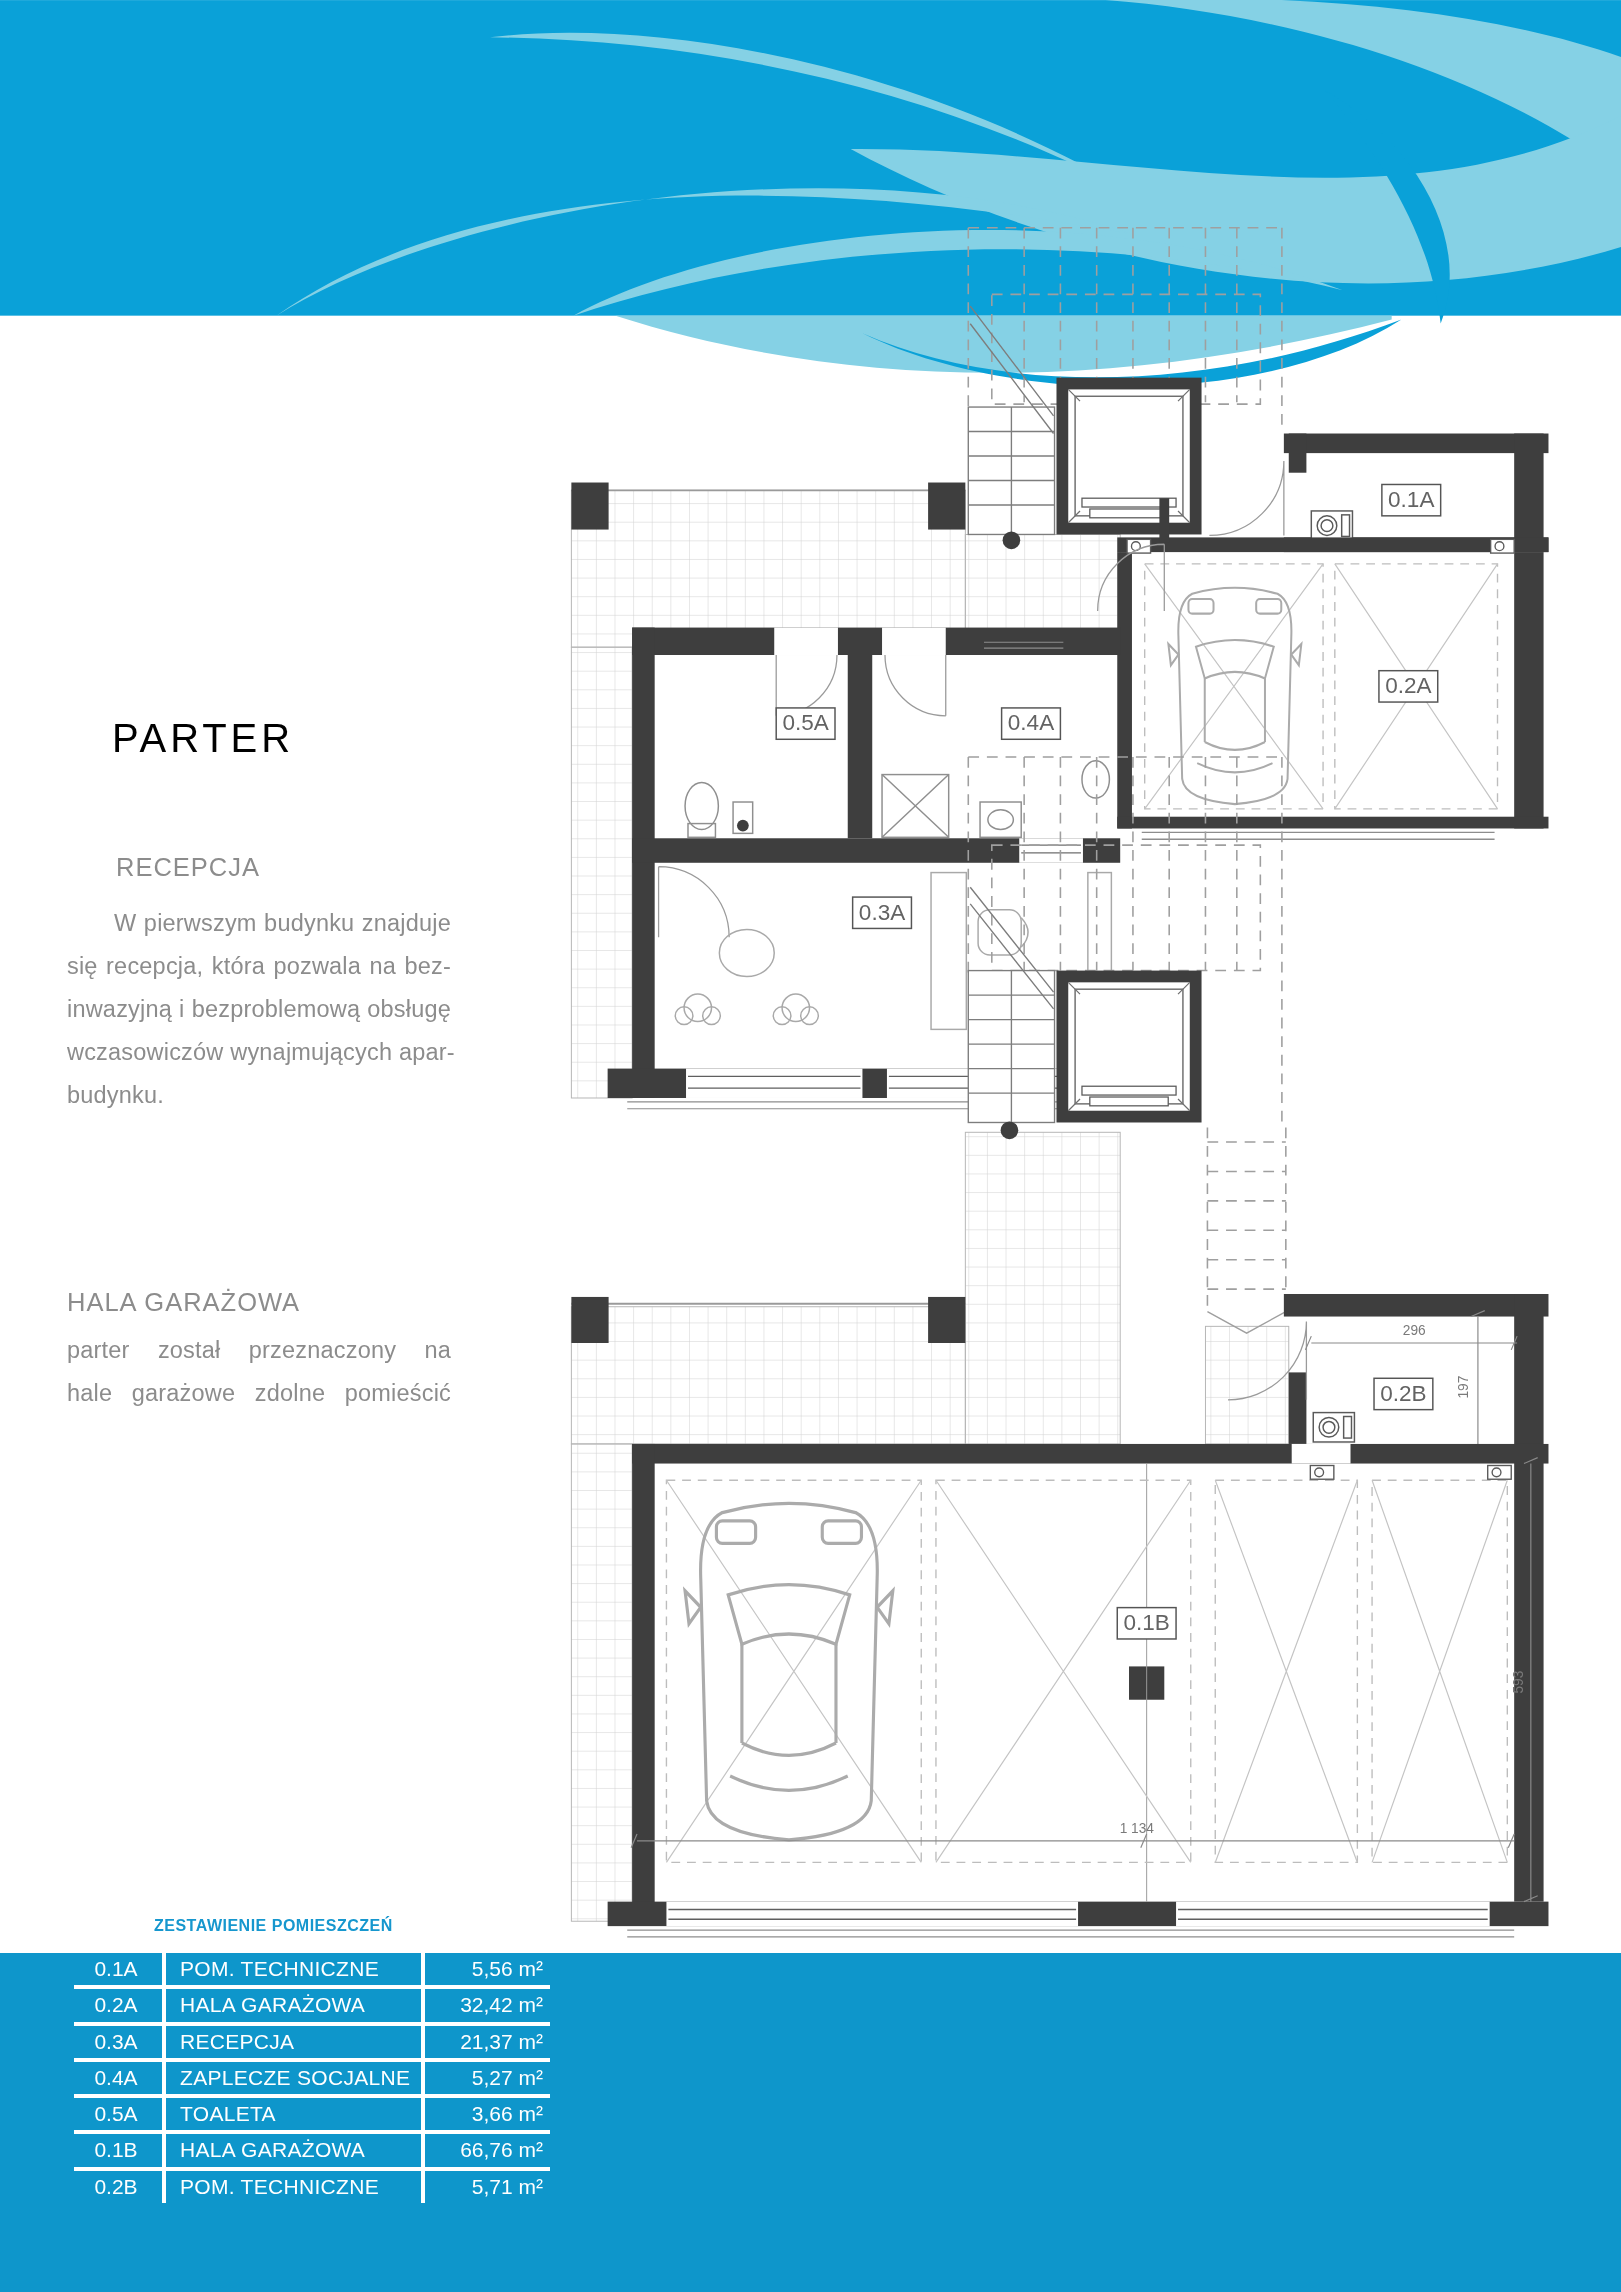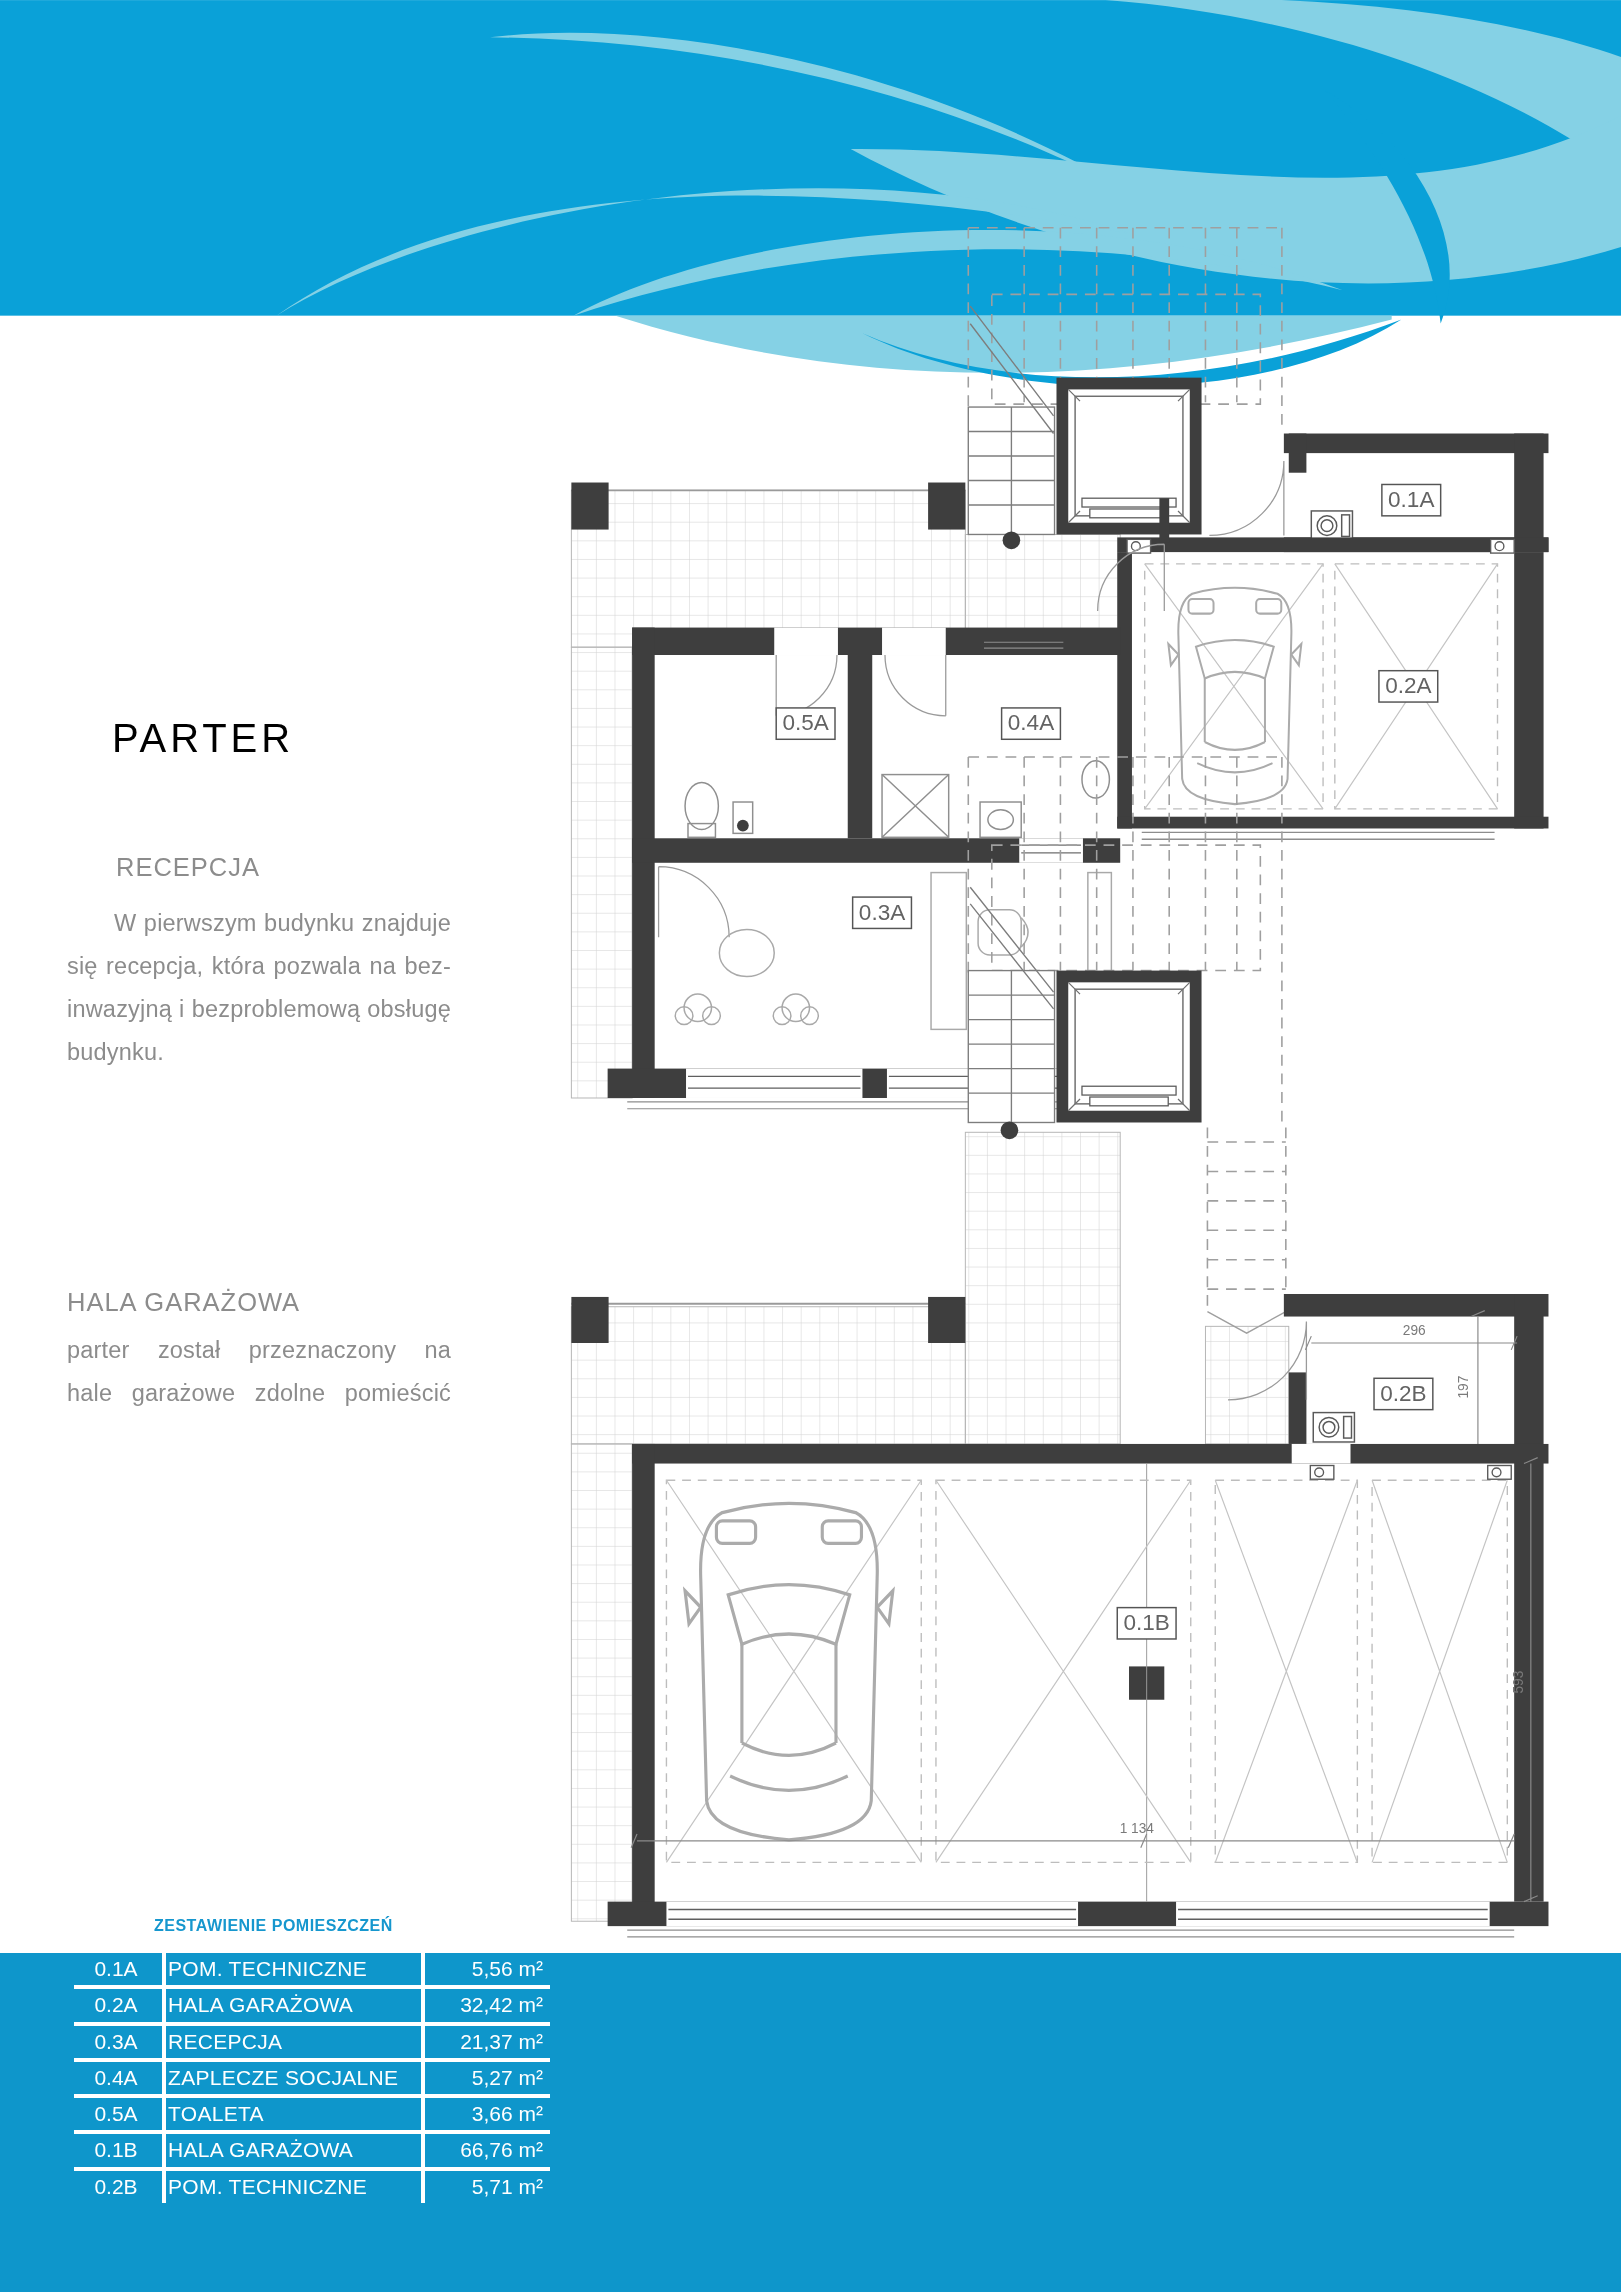--- a/index.html
+++ b/index.html
@@ -17,21 +17,21 @@
             text-align-last:justify;white-space:nowrap;letter-spacing:0.2px;}
   .txt-line.first{padding-left:47px;margin-top:20px;}
   .txt-line.last{text-align-last:left;}
   
   .footer-band{position:absolute;left:0;top:1953px;width:1621px;height:339px;background:#0e96cb;}
   .table-title{position:absolute;left:154px;top:1917px;font-size:16px;font-weight:700;
                color:#1697ce;letter-spacing:0.5px;}
   .rooms-table{position:absolute;left:0;top:1953px;width:588px;}
   .t-row{position:absolute;height:32px;color:#ffffff;font-size:21px;}
   .t-id{position:absolute;left:74px;width:84px;text-align:center;top:3.9px;}
-  .t-name{position:absolute;left:168px;width:240px;top:3.9px;letter-spacing:0.3px;}
+  .t-name{position:absolute;left:180px;width:240px;top:3.9px;letter-spacing:0.3px;}
   .t-area{position:absolute;left:425px;width:118px;text-align:right;top:3.9px;}
   .t-sep{position:absolute;left:74px;width:476px;height:3.9px;background:#ffffff;}
   .t-vline{position:absolute;width:3.9px;background:#ffffff;}
 </style>
 </head>
 <body>
 
 <div class="page">
 
   <svg class="header-svg" width="1621" height="402" viewBox="0 0 1654 410">
@@ -48,20 +48,21 @@
     <path d="M880,340 C1020,402 1230,402 1430,326 C1290,416 1030,414 880,340 Z" fill="#0aa1d8"></path>
   </svg>
 
   <div class="page-title">PARTER</div>
 
   <div class="txt-section" style="top:853px;">
     <div class="txt-heading">RECEPCJA</div>
     <div class="txt-line first">W pierwszym budynku znajduje</div>
     <div class="txt-line">się recepcja, która pozwala na bez-</div>
     <div class="txt-line">inwazyjną i bezproblemową obsługę</div>
+    <div class="txt-line">wczasowiczów wynajmujących apar-</div>
     <div class="txt-line last">budynku.</div>
   </div>
 
   <div class="txt-section" style="top:1288px;">
     <div class="txt-heading" style="margin-left:0;">HALA GARAŻOWA</div>
     <div class="txt-line">parter został przeznaczony na</div>
     <div class="txt-line">hale garażowe zdolne pomieścić</div>
   </div>
 
   <svg class="abs" style="left:0;top:0;" width="1621" height="2293" viewBox="0 0 1654 2339">

